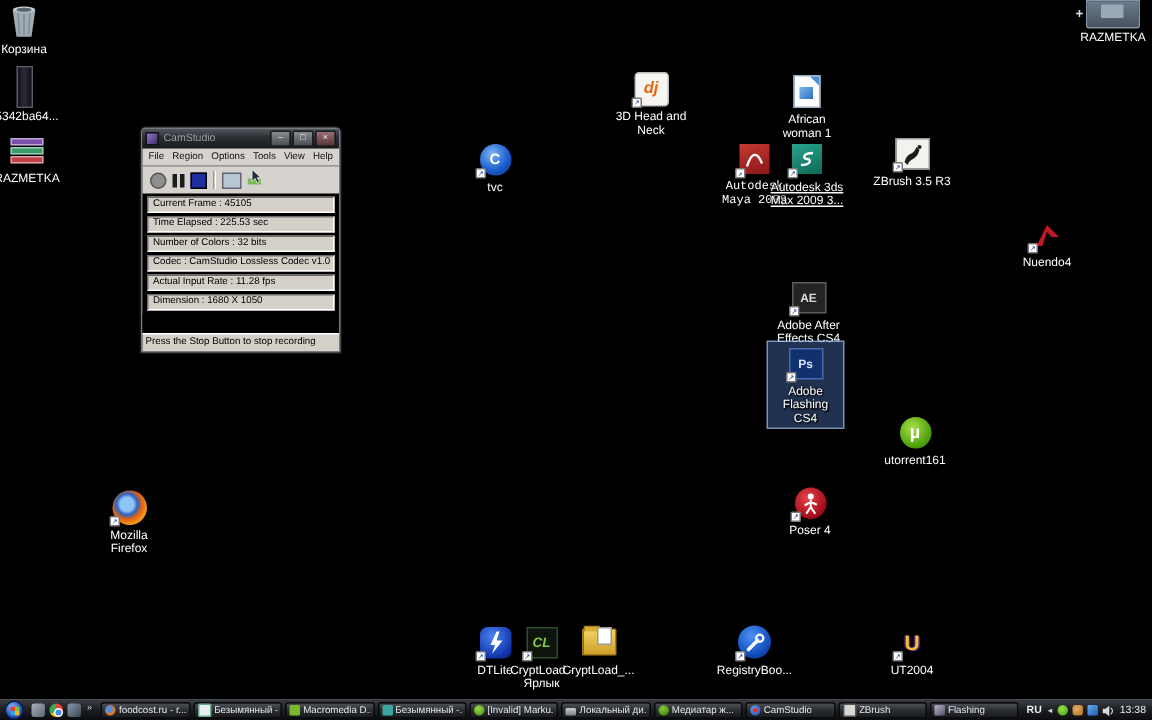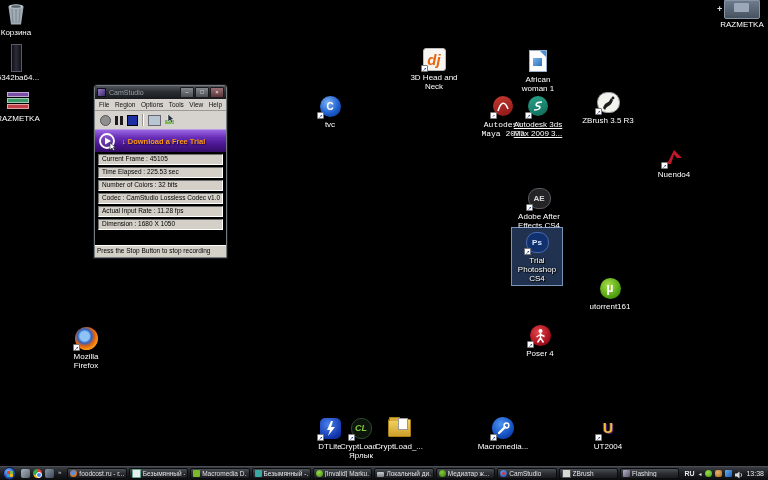--- a/index.html
+++ b/index.html
@@ -10,36 +10,36 @@
   .dicon{position:absolute;width:56px;display:flex;flex-direction:column;align-items:center;cursor:default;}
   .dicon .ig{width:24px;height:24px;position:relative;display:flex;align-items:center;justify-content:center;}
   .dicon .lbl{margin-top:2px;font-size:8px;line-height:9px;color:#fff;text-align:center;
               text-shadow:1px 1px 1px #000,0 0 2px #000;word-wrap:break-word;}
   .dicon.sel{background:rgba(70,110,175,.45);outline:1px solid rgba(150,185,230,.8);padding:2px 0 2px 0;}
   .sc{position:absolute;left:-1px;bottom:-1px;width:7px;height:7px;background:#fff;border:1px solid #7a7a7a;
       border-radius:1px;font-size:5px;line-height:6px;color:#1b3f9e;text-align:center;box-sizing:border-box;}
   .sc::after{content:"↗";}
 
   
-  .ic-box{border-radius:10px;display:flex;align-items:center;justify-content:center;font-weight:bold;}
+  .ic-box{border-radius:0;display:flex;align-items:center;justify-content:center;font-weight:bold;}
   .ic-tvc{width:21px;height:21px;border-radius:50%;background:radial-gradient(circle at 38% 32%,#7fb4f2,#1d5fd0 55%,#0b2f86);color:#fff;font-size:10px;}
   .ic-maya{width:20px;height:20px;background:linear-gradient(160deg,#c33b30,#8c1518);}
   .ic-max{width:20px;height:20px;background:linear-gradient(160deg,#2aa38c,#0e6a58);}
   .ic-zb{width:21px;height:19px;background:#f2f2ee;border:1px solid #999;}
   .ic-ae{width:21px;height:19px;background:#242426;border:1px solid #5a5a5e;color:#d8d8da;font-size:8px;letter-spacing:0;}
   .ic-ps{width:21px;height:19px;background:#10316e;border:1px solid #4a6ab0;color:#d8e6ff;font-size:8px;}
   .ic-ut{width:21px;height:21px;border-radius:50%;background:radial-gradient(circle at 40% 35%,#a8e04a,#56a512 60%,#2f7a00);color:#fff;font-size:12px;}
   .ic-poser{width:21px;height:21px;border-radius:50%;background:radial-gradient(circle at 40% 35%,#e8454a,#a50e1c 65%,#700008);}
   .ic-ff{width:23px;height:23px;border-radius:50%;
          background:radial-gradient(circle at 42% 40%,#8ec4f5 0 24%,#2d62c4 36%,#e2620e 52%,#f79c1d 72%,#c94a05 95%);}
   .ic-dt{width:21px;height:21px;border-radius:5px;background:radial-gradient(circle at 40% 30%,#4a83ef,#1336ad 70%,#091f7a);}
   .ic-cl{width:19px;height:19px;background:#0c140c;border:1px solid #2f4a2f;color:#82c93e;font-size:9px;font-style:italic;}
   .ic-reg{width:22px;height:22px;border-radius:50%;background:radial-gradient(circle at 40% 32%,#4d93f2,#1450c0 60%,#062a80);}
   .ic-u4{width:22px;height:22px;color:#f0c030;font-size:14px;text-shadow:1px 1px 0 #55207a,-1px 0 0 #55207a;}
-  .ic-3dh{width:21px;height:21px;background:#f6f5f2;border-radius:3px;border:1px solid #bbb;color:#e8650e;font-size:15px;font-style:italic;}
+  .ic-3dh{width:21px;height:21px;background:#f6f5f2;border-radius:3px;border:1px solid #bbb;color:#e8650e;font-size:11px;font-style:italic;}
   .ic-thin{width:9px;height:26px;background:linear-gradient(90deg,#101018,#2c2c38 45%,#101018);border:1px solid #5a5a68;}
   .ic-page{width:16px;height:20px;background:#fdfdfd;border:1px solid #9ab0c8;position:relative;}
   .ic-page::after{content:"";position:absolute;top:0;right:0;border-style:solid;border-width:0 6px 6px 0;border-color:transparent #4a90d8 transparent transparent;}
   .ic-page .pg-art{position:absolute;left:3px;top:7px;width:9px;height:8px;background:linear-gradient(135deg,#79b6e8,#2f6fc0);}
   .ic-rar{width:22px;height:20px;display:flex;flex-direction:column;justify-content:center;gap:1px;}
   .ic-rar div{height:5px;border:1px solid rgba(255,255,255,.5);box-sizing:border-box;}
   .ic-folder-tr{width:34px;height:17px;position:relative;background:linear-gradient(180deg,#6d7b8c,#46525f);border:1px solid #8695a6;border-radius:0 0 2px 2px;}
   .ic-folder-tr .plus{position:absolute;left:-8px;top:3px;color:#cfe0f0;font-size:9px;font-weight:bold;}
   .ic-folder-tr .inner{position:absolute;left:9px;top:2px;width:15px;height:9px;background:#9aa8b8;border-radius:1px;}
   .ic-yfold{width:21px;height:16px;position:relative;background:linear-gradient(180deg,#f0d463,#cf9f2a);border:1px solid #a87f18;border-radius:1px;}
@@ -217,21 +217,21 @@
         <svg width="19" height="17" viewBox="0 0 19 17">
           <path d="M4 14 C7 6 9 11 12 4 L14 6 C12 13 8 11 6 16 Z" fill="#1c1c1c"></path>
           <circle cx="14" cy="4" r="1.4" fill="#1c1c1c"></circle>
         </svg>
       </span>
     <span class="sc"></span>
   </span>
   <span class="lbl">ZBrush 3.5 R3</span>
 </div>
 
-<div class="dicon" style="left:646px;top:144px;">
+<div class="dicon" style="left:670px;top:144px;">
   <span class="ig">
     <svg width="24" height="22" viewBox="0 0 24 22">
         <path d="M5 19 L12 5 L20 13 L15 13 L12 9.5 L9 19 Z" fill="#c01828"></path>
       </svg>
     <span class="sc"></span>
   </span>
   <span class="lbl">Nuendo4</span>
 </div>
 
 <div class="dicon" style="left:511px;top:186px;">
@@ -240,21 +240,21 @@
       <span class="sc"></span>
     </span>
   <span class="lbl" style="width:52px;">Adobe After Effects CS4</span>
 </div>
 
 <div class="dicon sel" style="left:512px;top:228px;width:50px;">
   <span class="ig">
       <span class="ic-box ic-ps">Ps</span>
       <span class="sc"></span>
     </span>
-  <span class="lbl" style="width:46px;">Trial Photoshop CS4</span>
+  <span class="lbl" style="width:46px;">Adobe Flashing CS4</span>
 </div>
 
 <div class="dicon" style="left:582px;top:276px;">
   <span class="ig">
       <span class="ic-box ic-ut">µ</span>
     </span>
   <span class="lbl">utorrent161</span>
 </div>
 
 <div class="dicon" style="left:512px;top:323px;">
@@ -310,21 +310,21 @@
 <div class="dicon" style="left:475px;top:416px;">
   <span class="ig">
     <span class="ic-box ic-reg">
         <svg width="22" height="22" viewBox="0 0 22 22">
           <path d="M7 16 L13 10" stroke="#fff" stroke-width="2.4" stroke-linecap="round"></path>
           <circle cx="14.5" cy="8.5" r="2.4" stroke="#fff" stroke-width="1.5" fill="none"></circle>
         </svg>
       </span>
     <span class="sc"></span>
   </span>
-  <span class="lbl">Macromedia...</span>
+  <span class="lbl">RegistryBoo...</span>
 </div>
 
 <div class="dicon" style="left:580px;top:416px;">
   <span class="ig">
       <span class="ic-box ic-u4">U</span>
       <span class="sc"></span>
     </span>
   <span class="lbl">UT2004</span>
 </div>
 
@@ -354,28 +354,20 @@
       </span>
     <span class="tb-stop"></span>
     <span class="tb-sep"></span>
     <span class="tb-ann"></span>
     <span>
       <svg width="10" height="11" viewBox="0 0 10 11">
           <rect x="0" y="6" width="9" height="4" fill="#7ab85a"></rect>
           <polygon points="3,0 3,8 5,6 6.5,9 8,8.2 6.5,5.5 9,5.5" fill="#24303c" stroke="#fff" stroke-width="0.5"></polygon>
         </svg>
     </span>
-  </div>
-  <div class="cs-banner">
-    <svg width="19" height="19" viewBox="0 0 19 19">
-      <circle cx="9" cy="9" r="7" stroke="#fff" stroke-width="1.8" fill="rgba(255,255,255,0.12)"></circle>
-      <polygon points="7,5.5 13,9 7,12.5" fill="#fff"></polygon>
-      <polygon points="12,11 12,18 14,16 15.3,18.6 16.6,17.8 15.3,15.4 17.5,15.2" fill="#fff" stroke="#222" stroke-width="0.6"></polygon>
-    </svg>
-    <span class="txt"><span class="arrow">↓</span><span>Download a Free Trial</span></span>
   </div>
   <div class="cs-fields">
     <div class="cs-field">Current Frame : 45105</div>
     <div class="cs-field">Time Elapsed : 225.53 sec</div>
     <div class="cs-field">Number of Colors : 32 bits</div>
     <div class="cs-field">Codec : CamStudio Lossless Codec v1.0</div>
     <div class="cs-field">Actual Input Rate : 11.28 fps</div>
     <div class="cs-field">Dimension : 1680 X 1050</div>
   </div>
   <div class="cs-gap"></div>

